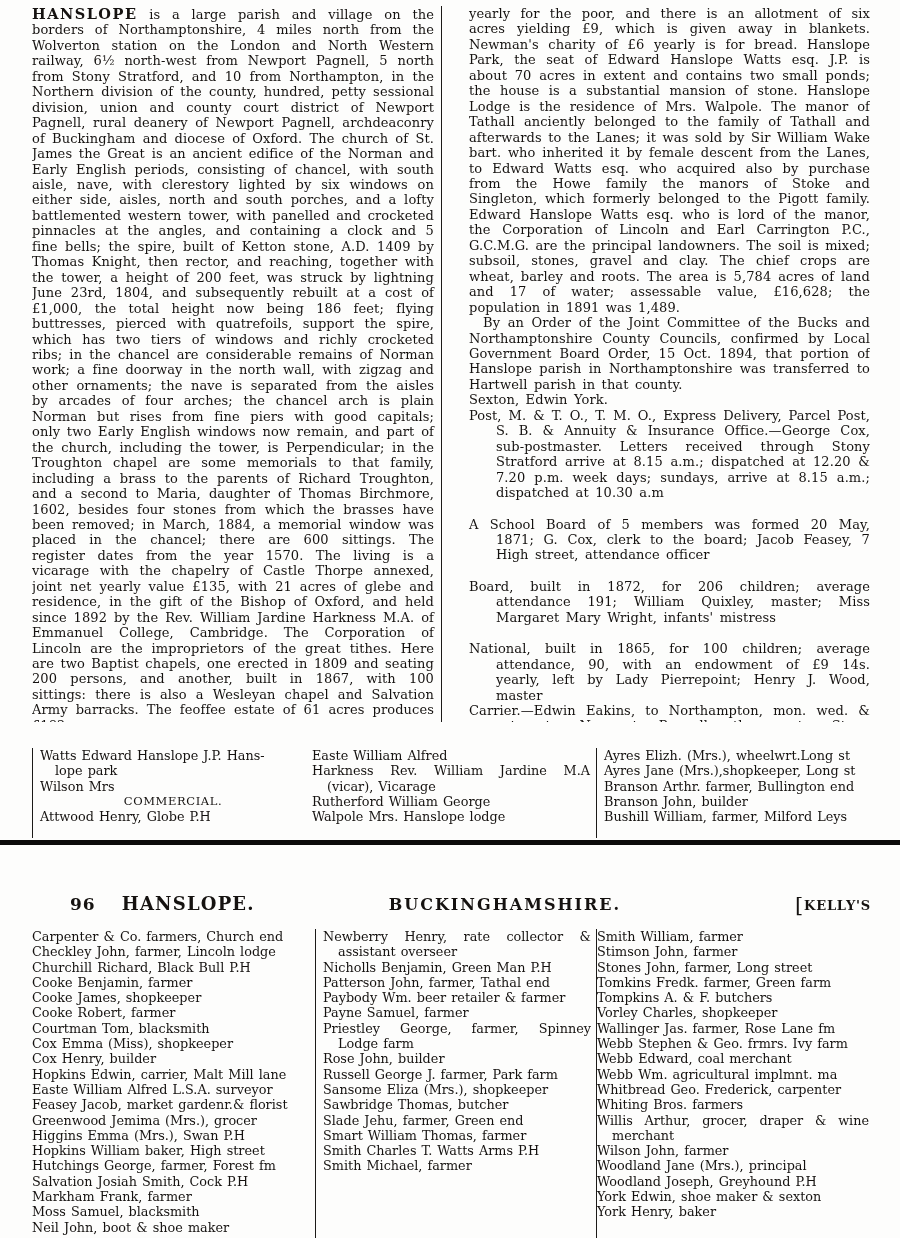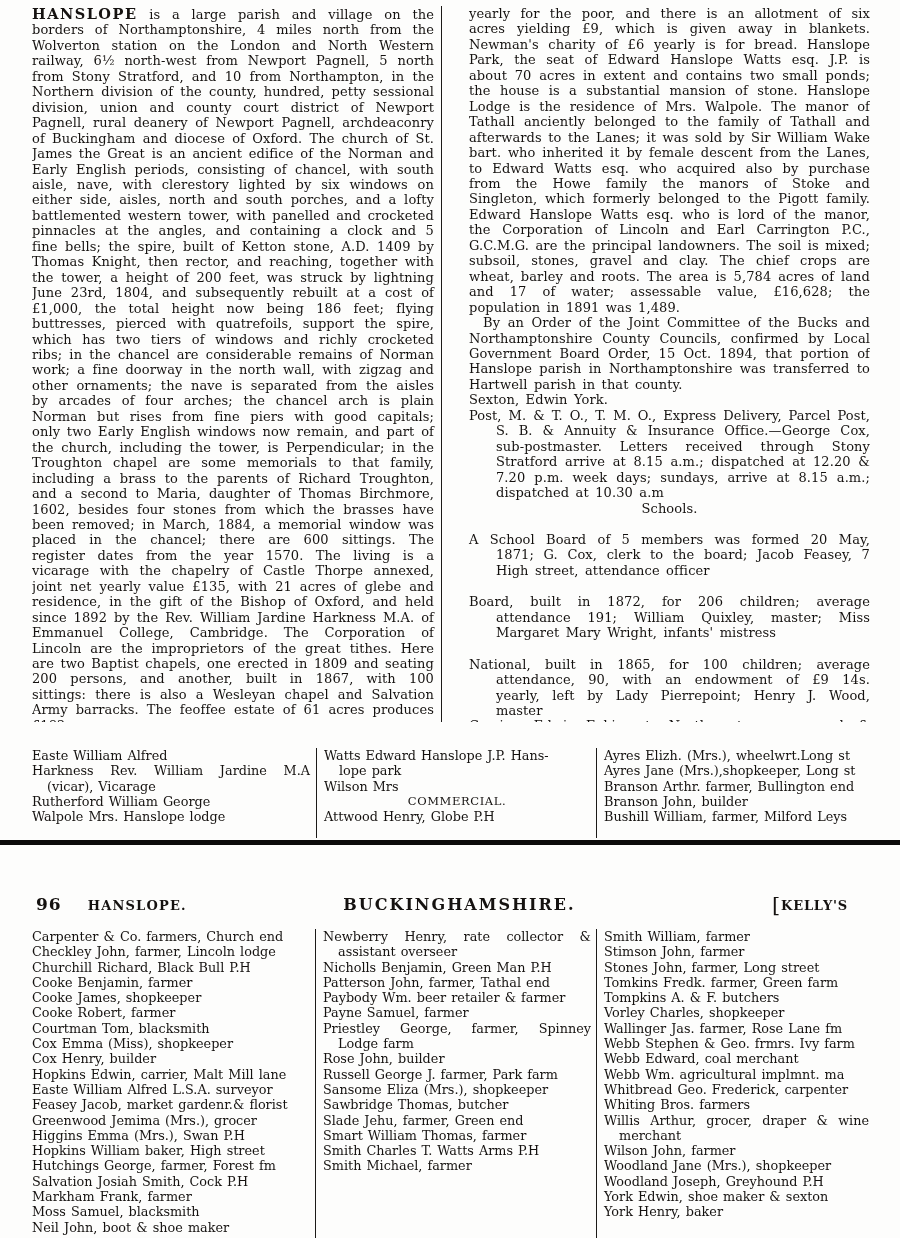--- a/index.html
+++ b/index.html
@@ -52,90 +52,89 @@
   .commercial-head{
     text-align:center;font-size:11.5px;letter-spacing:.6px;
     line-height:15.3px;padding-left:0;text-indent:0;
   }
 
   
   .page-bar{position:absolute;top:840px;left:0;width:900px;height:5px;background:#0c0b0a;}
 
   
   .sec-header{
-    position:absolute;top:893px;left:14px;width:842px;height:32px;
+    position:absolute;top:893px;left:48px;width:842px;height:32px;
     display:flex;align-items:baseline;
   }
   .pg-num{font-weight:bold;font-size:17px;letter-spacing:1px;margin-left:22px;}
-  .pg-place{font-weight:bold;font-size:13px;letter-spacing:1.2px;margin-left:26px;}
+  .pg-place{font-weight:bold;font-size:18px;letter-spacing:1.2px;margin-left:26px;}
   .pg-county{
     flex:1;text-align:center;font-weight:bold;font-size:16px;
     letter-spacing:2px;margin-left:-40px;
   }
-  .pg-pub{font-size:13px;font-weight:bold;letter-spacing:.8px;margin-right:8px;white-space:nowrap;}
+  .pg-pub{font-size:13px;font-weight:bold;letter-spacing:.8px;margin-right:19px;white-space:nowrap;}
   .pg-pub .bracket{font-size:21px;font-weight:normal;vertical-align:-2px;}
 
   
   .sec-directory{
     position:absolute;top:929px;left:32px;width:842px;height:309px;
     display:flex;overflow:hidden;
   }
   .dir-col{box-sizing:border-box;padding-right:5px;}
   .dir-col.c1{width:283px;}
   .dir-col.c2{width:281px;border-left:1.5px solid #1c1a18;padding-left:7px;}
-  .dir-col.c3{width:278px;border-left:1.5px solid #1c1a18;padding-left:7px;}
+  .dir-col.c3{width:278px;border-left:1.5px solid #1c1a18;}
 </style>
 </head>
 <body>
 
 <div class="page">
 
   <div class="sec-top">
     <div class="col-main left">
       <div class="body-text">
         <p><span class="lead-word">HANSLOPE</span><span> is a large parish and village on the borders of Northamptonshire, 4 miles north from the Wolverton station on the London and North Western railway, 6½ north-west from Newport Pagnell, 5 north from Stony Stratford, and 10 from Northampton, in the Northern division of the county, hundred, petty sessional division, union and county court district of Newport Pagnell, rural deanery of Newport Pagnell, archdeaconry of Buckingham and diocese of Oxford. The church of St. James the Great is an ancient edifice of the Norman and Early English periods, consisting of chancel, with south aisle, nave, with clerestory lighted by six windows on either side, aisles, north and south porches, and a lofty battlemented western tower, with panelled and crocketed pinnacles at the angles, and containing a clock and 5 fine bells; the spire, built of Ketton stone, A.D. 1409 by Thomas Knight, then rector, and reaching, together with the tower, a height of 200 feet, was struck by lightning June 23rd, 1804, and subsequently rebuilt at a cost of £1,000, the total height now being 186 feet; flying buttresses, pierced with quatrefoils, support the spire, which has two tiers of windows and richly crocketed ribs; in the chancel are considerable remains of Norman work; a fine doorway in the north wall, with zigzag and other ornaments; the nave is separated from the aisles by arcades of four arches; the chancel arch is plain Norman but rises from fine piers with good capitals; only two Early English windows now remain, and part of the church, including the tower, is Perpendicular; in the Troughton chapel are some memorials to that family, including a brass to the parents of Richard Troughton, and a second to Maria, daughter of Thomas Birchmore, 1602, besides four stones from which the brasses have been removed; in March, 1884, a memorial window was placed in the chancel; there are 600 sittings. The register dates from the year 1570. The living is a vicarage with the chapelry of Castle Thorpe annexed, joint net yearly value £135, with 21 acres of glebe and residence, in the gift of the Bishop of Oxford, and held since 1892 by the Rev. William Jardine Harkness M.A. of Emmanuel College, Cambridge. The Corporation of Lincoln are the improprietors of the great tithes. Here are two Baptist chapels, one erected in 1809 and seating 200 persons, and another, built in 1867, with 100 sittings: there is also a Wesleyan chapel and Salvation Army barracks. The feoffee estate of 61 acres produces £182</span></p>
       </div>
     </div>
 
     <div class="col-main right">
       <div class="body-text">
         <p>yearly for the poor, and there is an allotment of six acres yielding £9, which is given away in blankets. Newman's charity of £6 yearly is for bread. Hanslope Park, the seat of Edward Hanslope Watts esq. J.P. is about 70 acres in extent and contains two small ponds; the house is a substantial mansion of stone. Hanslope Lodge is the residence of Mrs. Walpole. The manor of Tathall anciently belonged to the family of Tathall and afterwards to the Lanes; it was sold by Sir William Wake bart. who inherited it by female descent from the Lanes, to Edward Watts esq. who acquired also by purchase from the Howe family the manors of Stoke and Singleton, which formerly belonged to the Pigott family. Edward Hanslope Watts esq. who is lord of the manor, the Corporation of Lincoln and Earl Carrington P.C., G.C.M.G. are the principal landowners. The soil is mixed; subsoil, stones, gravel and clay. The chief crops are wheat, barley and roots. The area is 5,784 acres of land and 17 of water; assessable value, £16,628; the population in 1891 was 1,489.</p>
         <p class="indent-first">By an Order of the Joint Committee of the Bucks and Northamptonshire County Councils, confirmed by Local Government Board Order, 15 Oct. 1894, that portion of Hanslope parish in Northamptonshire was transferred to Hartwell parish in that county.</p>
         <p class="sexton-line">Sexton, Edwin York.</p>
         <p class="hang">Post, M. &amp; T. O., T. M. O., Express Delivery, Parcel Post, S. B. &amp; Annuity &amp; Insurance Office.—George Cox, sub-postmaster. Letters received through Stony Stratford arrive at 8.15 a.m.; dispatched at 12.20 &amp; 7.20 p.m. week days; sundays, arrive at 8.15 a.m.; dispatched at 10.30 a.m</p>
-        <p class="center-head">Schools.</p>
         <div>
             <div class="hang gap-sm">A School Board of 5 members was formed 20 May, 1871; G. Cox, clerk to the board; Jacob Feasey, 7 High street, attendance officer</div>
             <div class="hang gap-sm">Board, built in 1872, for 206 children; average attendance 191; William Quixley, master; Miss Margaret Mary Wright, infants' mistress</div>
             <div class="hang gap-sm">National, built in 1865, for 100 children; average attendance, 90, with an endowment of £9 14s. yearly, left by Lady Pierrepoint; Henry J. Wood, master</div>
           </div>
         <p class="hang gap-md">Carrier.—Edwin Eakins, to Northampton, mon. wed. &amp; sat.; to Newport Pagnell, thurs.; to Stony Stratford,fri</p>
       </div>
     </div>
   </div>
 
   <div class="sec-residents">
-    <div class="res-col c1">
-        <div class="entry">Easte William Alfred</div>
-        <div class="entry">Harkness Rev. William Jardine M.A (vicar), Vicarage</div>
-        <div class="entry">Rutherford William George</div>
-        <div class="entry">Walpole Mrs. Hanslope lodge</div>
-      </div>
-
     <div class="res-col c2">
       <div>
           <div class="entry">Watts Edward Hanslope J.P. Hans-
 lope park</div>
           <div class="entry">Wilson Mrs</div>
         </div>
       <div class="entry commercial-head">COMMERCIAL.</div>
       <div>
           <div class="entry">Attwood Henry, Globe P.H</div>
         </div>
     </div>
+
+    <div class="res-col c1">
+        <div class="entry">Easte William Alfred</div>
+        <div class="entry">Harkness Rev. William Jardine M.A (vicar), Vicarage</div>
+        <div class="entry">Rutherford William George</div>
+        <div class="entry">Walpole Mrs. Hanslope lodge</div>
+      </div>
 
     <div class="res-col c3">
         <div class="entry">Ayres Elizh. (Mrs.), wheelwrt.Long st</div>
         <div class="entry">Ayres Jane (Mrs.),shopkeeper, Long st</div>
         <div class="entry">Branson Arthr. farmer, Bullington end</div>
         <div class="entry">Branson John, builder</div>
         <div class="entry">Bushill William, farmer, Milford Leys</div>
       </div>
   </div>
 
@@ -195,20 +194,20 @@
         <div class="entry">Tompkins A. &amp; F. butchers</div>
         <div class="entry">Vorley Charles, shopkeeper</div>
         <div class="entry">Wallinger Jas. farmer, Rose Lane fm</div>
         <div class="entry">Webb Stephen &amp; Geo. frmrs. Ivy farm</div>
         <div class="entry">Webb Edward, coal merchant</div>
         <div class="entry">Webb Wm. agricultural implmnt. ma</div>
         <div class="entry">Whitbread Geo. Frederick, carpenter</div>
         <div class="entry">Whiting Bros. farmers</div>
         <div class="entry">Willis Arthur, grocer, draper &amp; wine merchant</div>
         <div class="entry">Wilson John, farmer</div>
-        <div class="entry">Woodland Jane (Mrs.), shopkeeper</div>
+        <div class="entry">Woodland Jane (Mrs.), principal</div>
         <div class="entry">Woodland Joseph, Greyhound P.H</div>
         <div class="entry">York Edwin, shoe maker &amp; sexton</div>
         <div class="entry">York Henry, baker</div>
       </div>
   </div>
 
 </div>
 
 </body></html>

